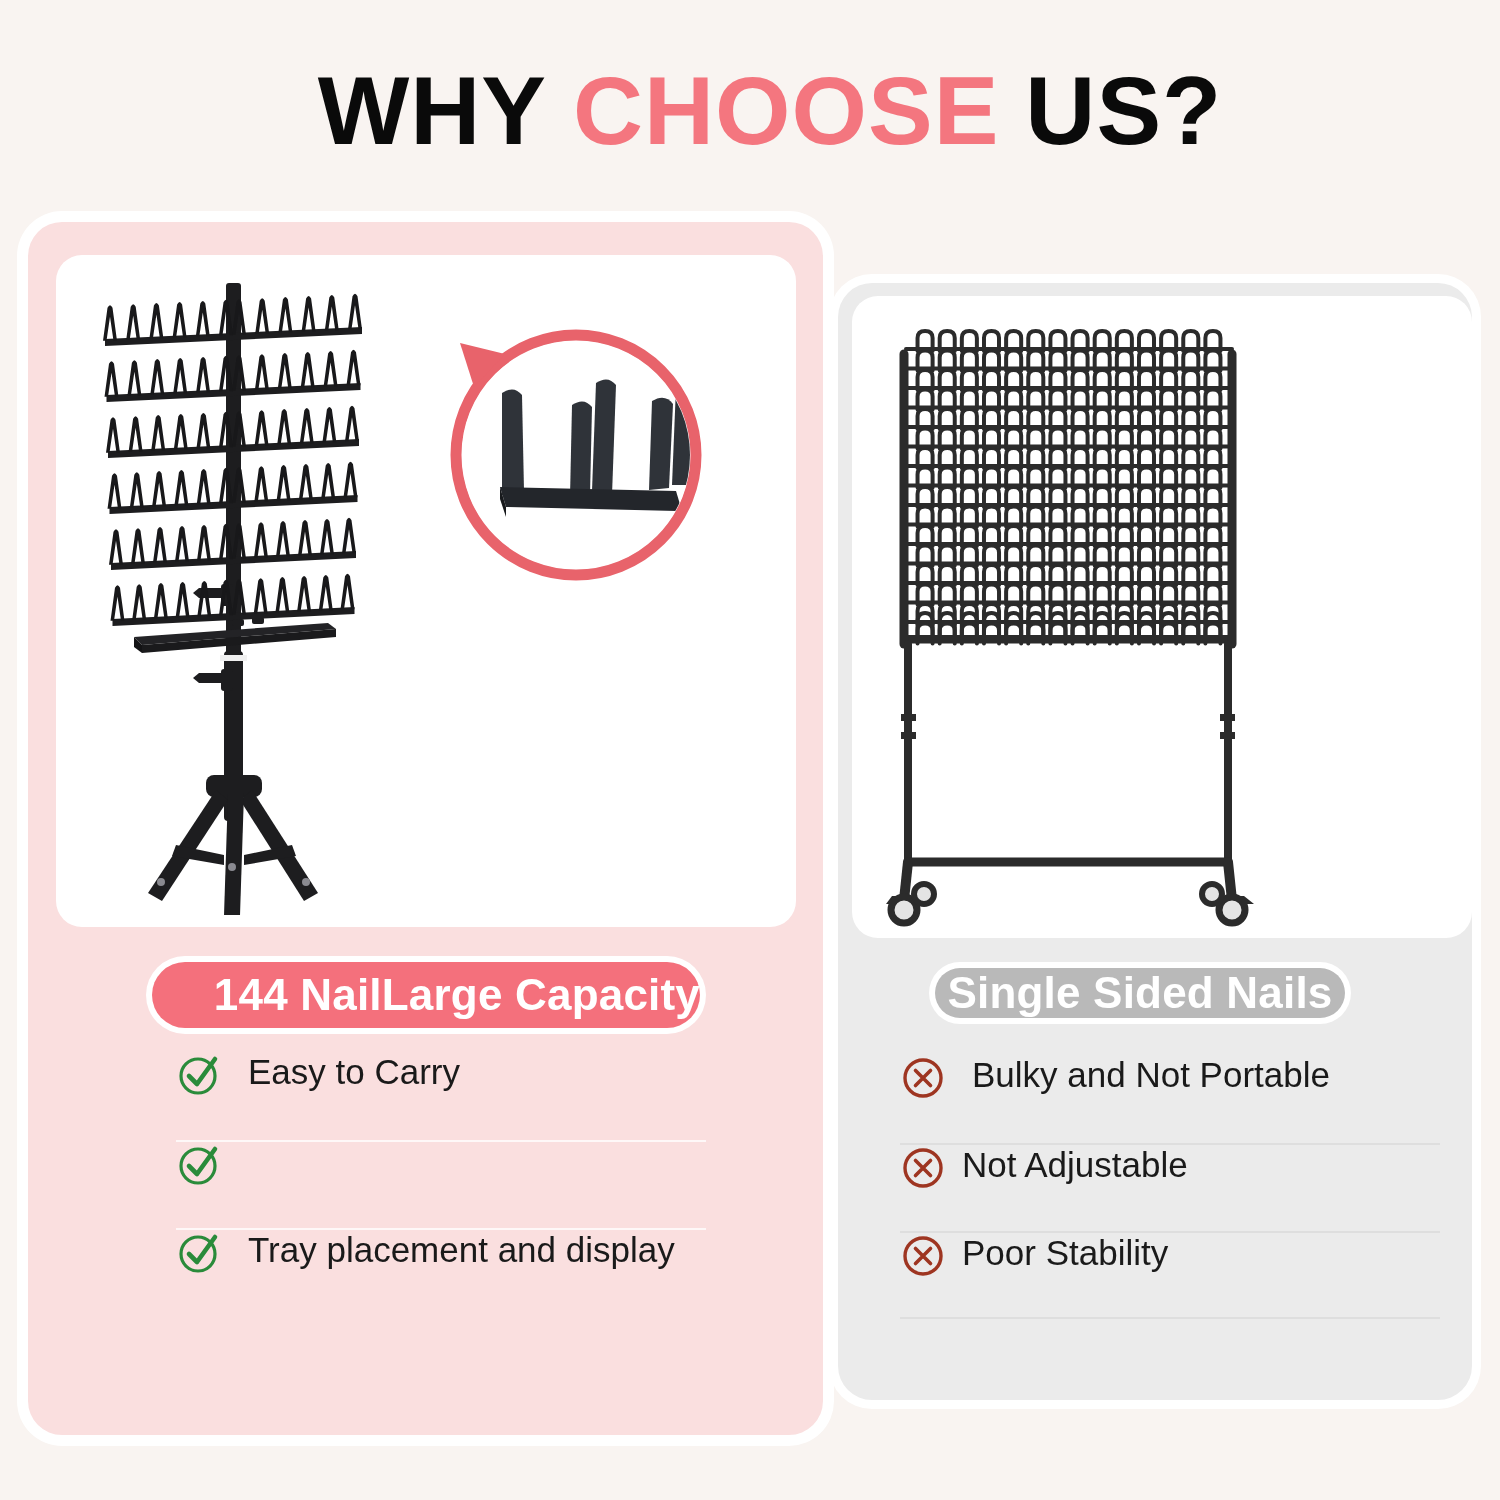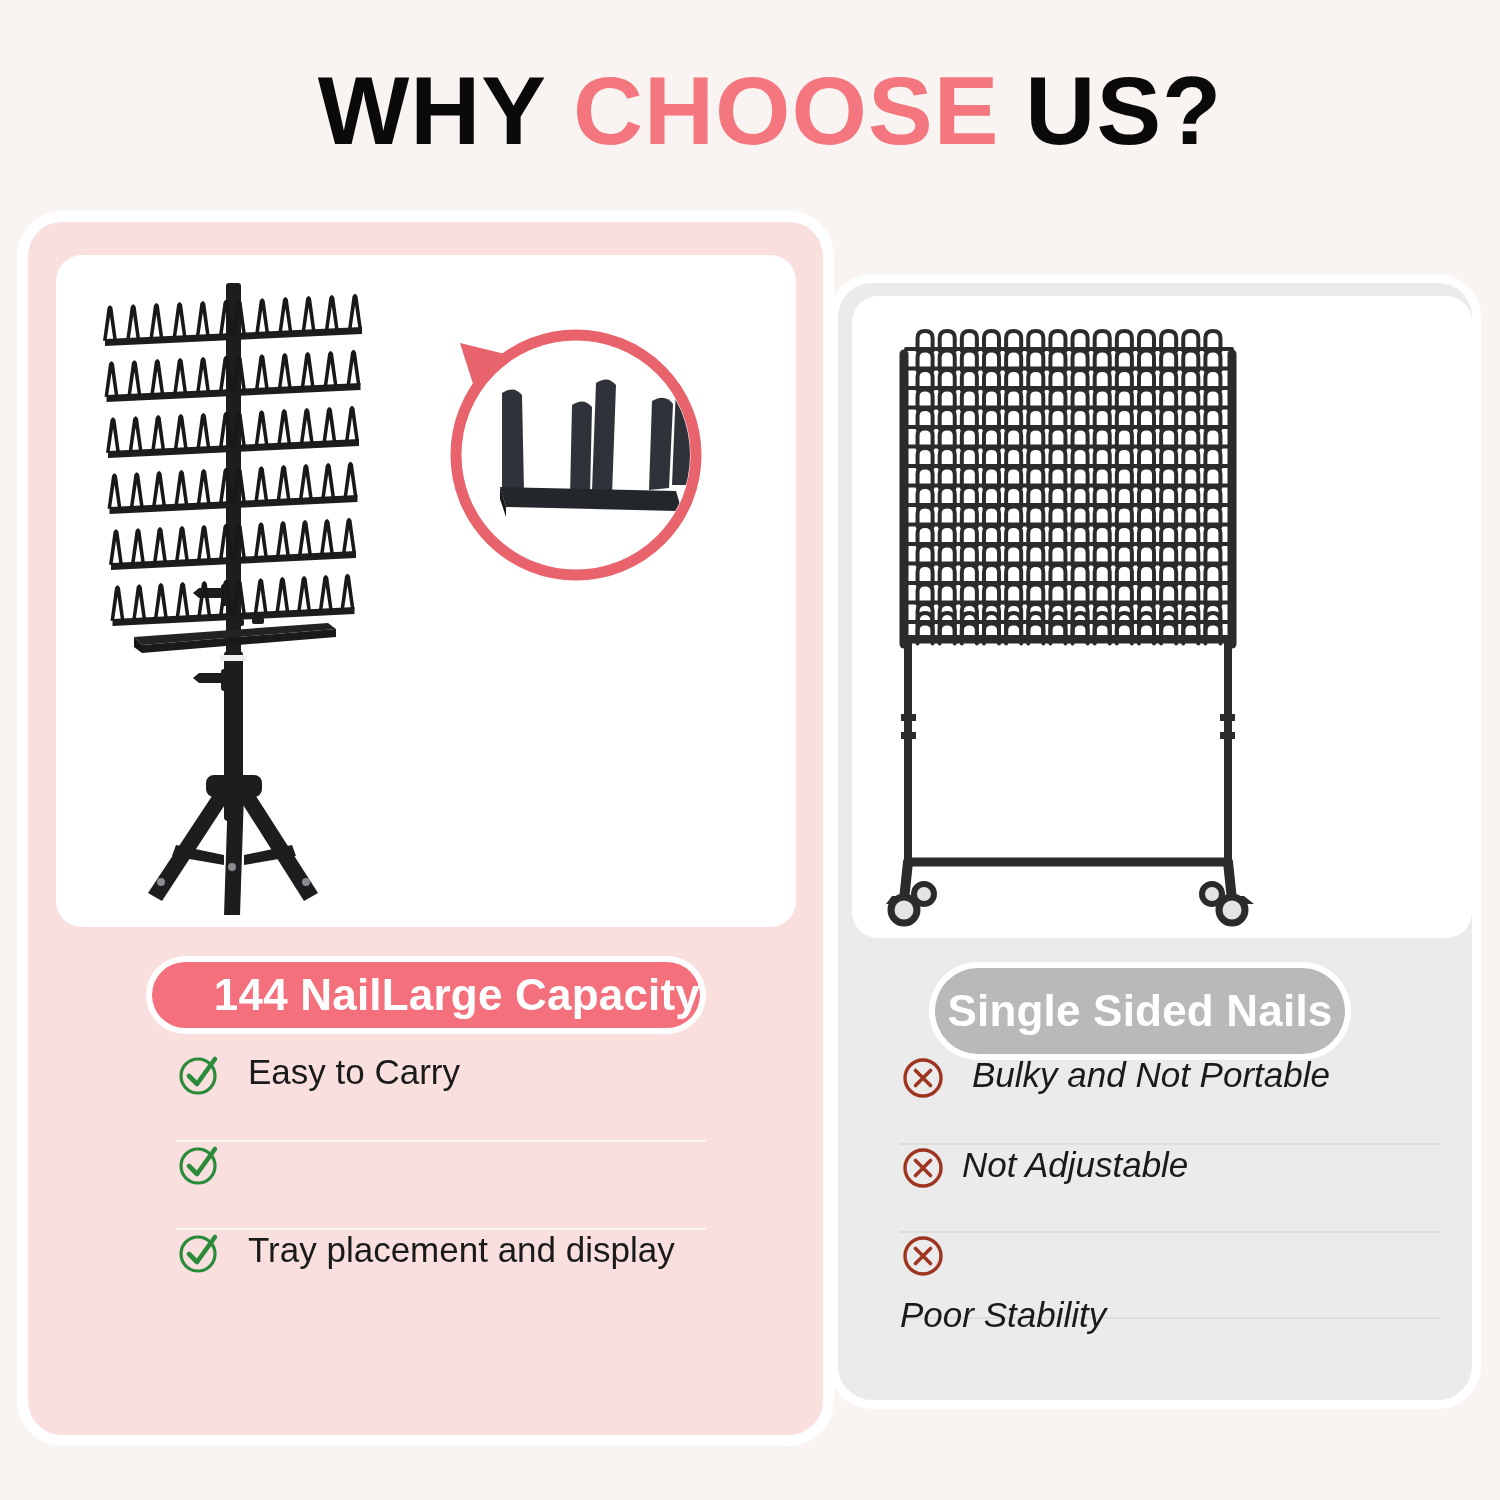--- a/index.html
+++ b/index.html
@@ -105,43 +105,43 @@
     width: 548px;
     height: 66px;
     background: #f4707c;
     box-shadow: 0 0 0 6px #ffffff;
     justify-content: flex-end;
   }
   #badge-right {
     left: 935px;
     top: 968px;
     width: 410px;
-    height: 86px;
+    height: 50px;
     background: #b9b9b9;
     box-shadow: 0 0 0 6px #ffffff;
   }
 
   
   .list {
     position: absolute;
     z-index: 6;
   }
   #list-left  { left: 176px; top: 1052px; width: 530px; }
-  #list-right { left: 900px; top: 1055px; width: 540px; font-style: italic; }
+  #list-right { left: 900px; top: 1055px; width: 540px; }
 
   .li {
     display: flex;
     align-items: flex-start;
     height: 88px;
     gap: 26px;
   }
   .li + .li { border-top: 2px solid rgba(255,255,255,0.78); }
   #list-right .li + .li { border-top: 2px solid #dedede; gap: 16px; }
   .li.last-rule { border-bottom: 2px solid rgba(255,255,255,0.78); }
-  #list-right .li.last-rule { border-bottom: 2px solid #dedede; flex-direction: column; }
+  #list-right .li.last-rule { border-bottom: 2px solid #dedede; }
 
   .li .txt {
     font-size: 35px;
     color: #1a1a1a;
     white-space: nowrap;
   }
 
   .ico { width: 46px; height: 46px; flex: 0 0 46px; }
 </style>
 </head>

